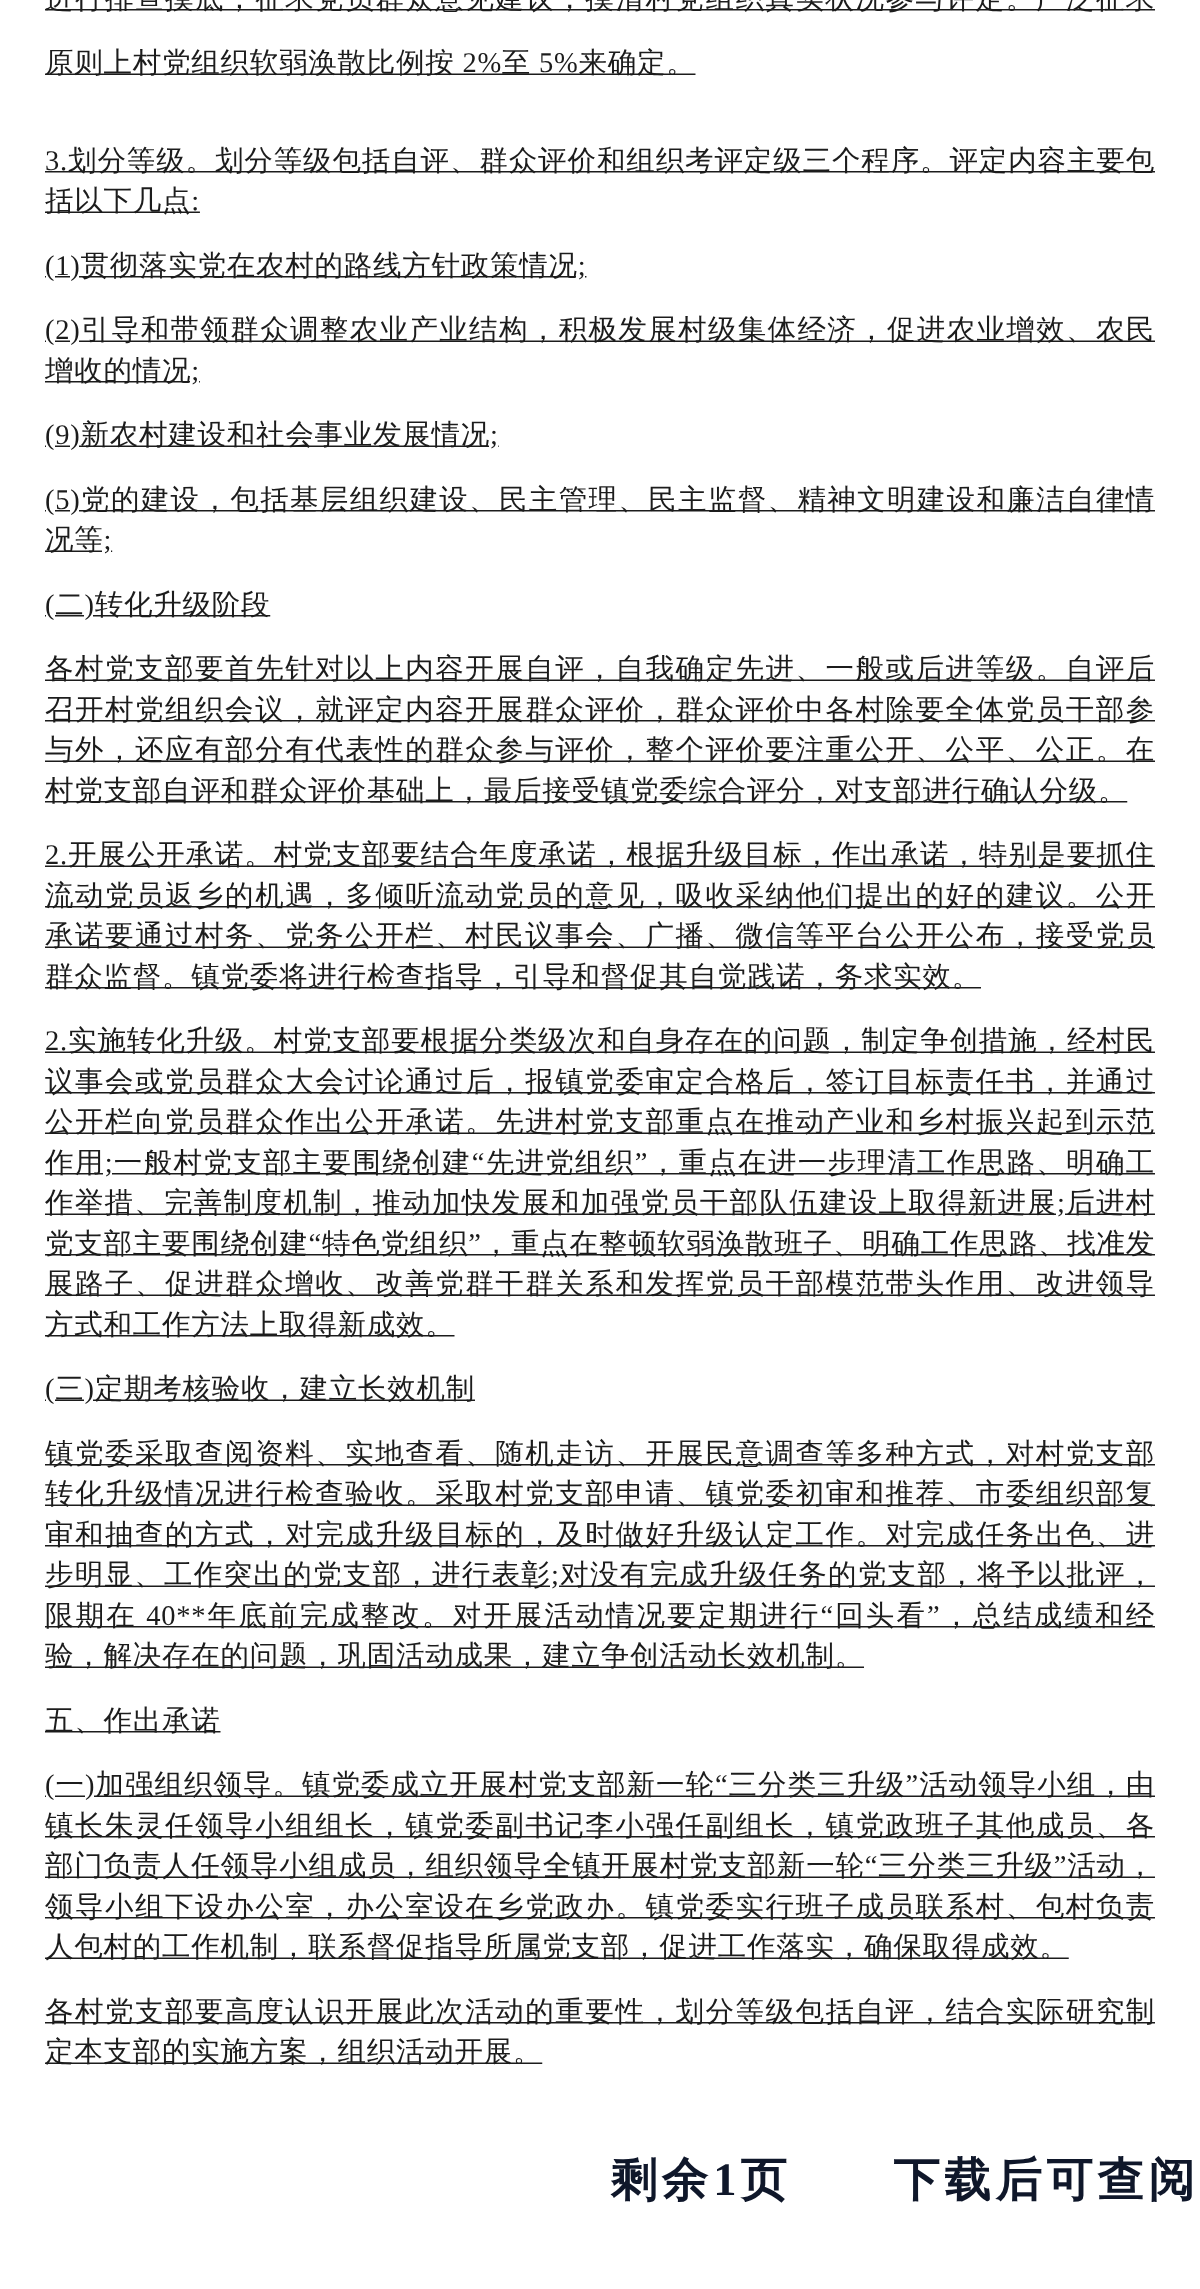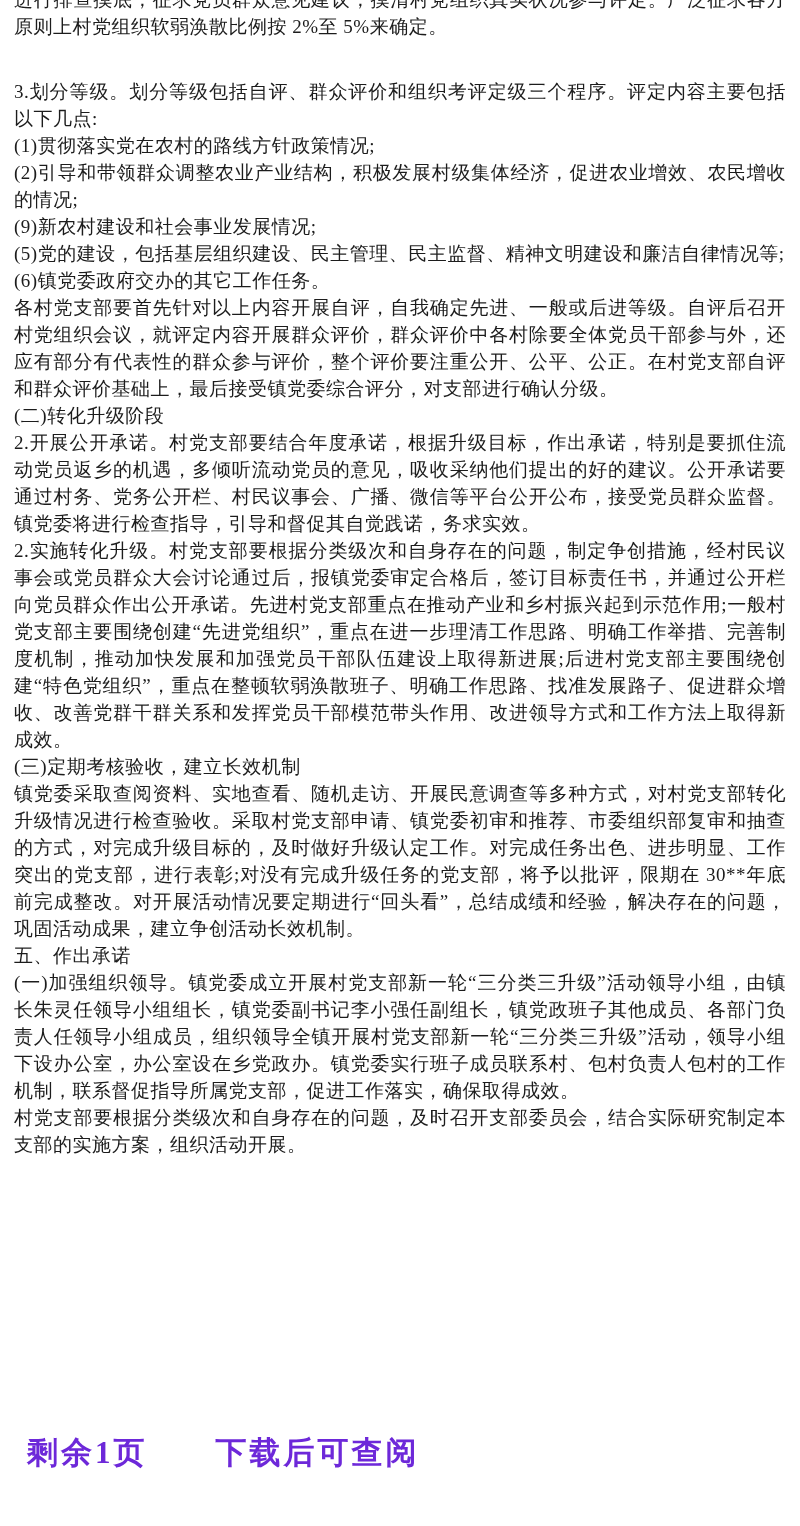--- a/index.html
+++ b/index.html
@@ -17,76 +17,75 @@
   }
   .page {
     width: 800px;
     height: 1526px;
     background: #ffffff;
     box-sizing: border-box;
     padding: 0 14px;
     border-radius: 0 0 10px 10px;
   }
   .doc-body p {
-    margin: 0;
+    margin: 16px;
     font-size: 19px;
     line-height: 27px;
     text-align: justify;
     letter-spacing: 0.5px;
     word-break: break-all;
+    text-decoration: underline;
   }
   
   .clipped-line {
     height: 13px;
     overflow: hidden;
   }
   .clipped-line p {
     margin-top: -14px;
   }
   .gap-after {
     margin-bottom: 38px !important;
   }
   .footer-notice {
     position: absolute;
     left: 0;
     right: 0;
     top: 1432px;
-    text-align: left;
+    text-align: right;
     font-size: 31px;
     font-weight: bold;
-    color: #6d28d9;
+    color: #0f172a;
     letter-spacing: 3px;
     font-family: "Liberation Serif", "DejaVu Serif", serif;
-    padding-left: 27px;
   }
 </style>
 </head>
 <body>
 
 <div class="page">
   <div class="doc-body">
 
     <div class="clipped-line">
       <p>进行排查摸底，征求党员群众意见建议，摸清村党组织真实状况参与评定。广泛征求各方意见综合各村情况，</p>
     </div>
 
     <p class="gap-after">原则上村党组织软弱涣散比例按 2%至 5%来确定。</p>
 
     <p>3.划分等级。划分等级包括自评、群众评价和组织考评定级三个程序。评定内容主要包括以下几点:</p>
     <p>(1)贯彻落实党在农村的路线方针政策情况;</p>
     <p>(2)引导和带领群众调整农业产业结构，积极发展村级集体经济，促进农业增效、农民增收的情况;</p>
     <p>(9)新农村建设和社会事业发展情况;</p>
     <p>(5)党的建设，包括基层组织建设、民主管理、民主监督、精神文明建设和廉洁自律情况等;</p>
-    <p>(6)镇党委政府交办的其它工作任务。</p>
+    <p>(二)转化升级阶段</p>
     <p>各村党支部要首先针对以上内容开展自评，自我确定先进、一般或后进等级。自评后召开村党组织会议，就评定内容开展群众评价，群众评价中各村除要全体党员干部参与外，还应有部分有代表性的群众参与评价，整个评价要注重公开、公平、公正。在村党支部自评和群众评价基础上，最后接受镇党委综合评分，对支部进行确认分级。</p>
-    <p>(二)转化升级阶段</p>
     <p>2.开展公开承诺。村党支部要结合年度承诺，根据升级目标，作出承诺，特别是要抓住流动党员返乡的机遇，多倾听流动党员的意见，吸收采纳他们提出的好的建议。公开承诺要通过村务、党务公开栏、村民议事会、广播、微信等平台公开公布，接受党员群众监督。镇党委将进行检查指导，引导和督促其自觉践诺，务求实效。</p>
     <p>2.实施转化升级。村党支部要根据分类级次和自身存在的问题，制定争创措施，经村民议事会或党员群众大会讨论通过后，报镇党委审定合格后，签订目标责任书，并通过公开栏向党员群众作出公开承诺。先进村党支部重点在推动产业和乡村振兴起到示范作用;一般村党支部主要围绕创建“先进党组织”，重点在进一步理清工作思路、明确工作举措、完善制度机制，推动加快发展和加强党员干部队伍建设上取得新进展;后进村党支部主要围绕创建“特色党组织”，重点在整顿软弱涣散班子、明确工作思路、找准发展路子、促进群众增收、改善党群干群关系和发挥党员干部模范带头作用、改进领导方式和工作方法上取得新成效。</p>
     <p>(三)定期考核验收，建立长效机制</p>
-    <p>镇党委采取查阅资料、实地查看、随机走访、开展民意调查等多种方式，对村党支部转化升级情况进行检查验收。采取村党支部申请、镇党委初审和推荐、市委组织部复审和抽查的方式，对完成升级目标的，及时做好升级认定工作。对完成任务出色、进步明显、工作突出的党支部，进行表彰;对没有完成升级任务的党支部，将予以批评，限期在 30**年底前完成整改。对开展活动情况要定期进行“回头看”，总结成绩和经验，解决存在的问题，巩固活动成果，建立争创活动长效机制。</p>
+    <p>镇党委采取查阅资料、实地查看、随机走访、开展民意调查等多种方式，对村党支部转化升级情况进行检查验收。采取村党支部申请、镇党委初审和推荐、市委组织部复审和抽查的方式，对完成升级目标的，及时做好升级认定工作。对完成任务出色、进步明显、工作突出的党支部，进行表彰;对没有完成升级任务的党支部，将予以批评，限期在 40**年底前完成整改。对开展活动情况要定期进行“回头看”，总结成绩和经验，解决存在的问题，巩固活动成果，建立争创活动长效机制。</p>
     <p>五、作出承诺</p>
     <p>(一)加强组织领导。镇党委成立开展村党支部新一轮“三分类三升级”活动领导小组，由镇长朱灵任领导小组组长，镇党委副书记李小强任副组长，镇党政班子其他成员、各部门负责人任领导小组成员，组织领导全镇开展村党支部新一轮“三分类三升级”活动，领导小组下设办公室，办公室设在乡党政办。镇党委实行班子成员联系村、包村负责人包村的工作机制，联系督促指导所属党支部，促进工作落实，确保取得成效。</p>
-    <p>村党支部要根据分类级次和自身存在的问题，及时召开支部委员会，结合实际研究制定本支部的实施方案，组织活动开展。</p>
+    <p>各村党支部要高度认识开展此次活动的重要性，划分等级包括自评，结合实际研究制定本支部的实施方案，组织活动开展。</p>
 
   </div>
 
   <div class="footer-notice">剩余1页　　下载后可查阅</div>
 </div>
 
 </body></html>

